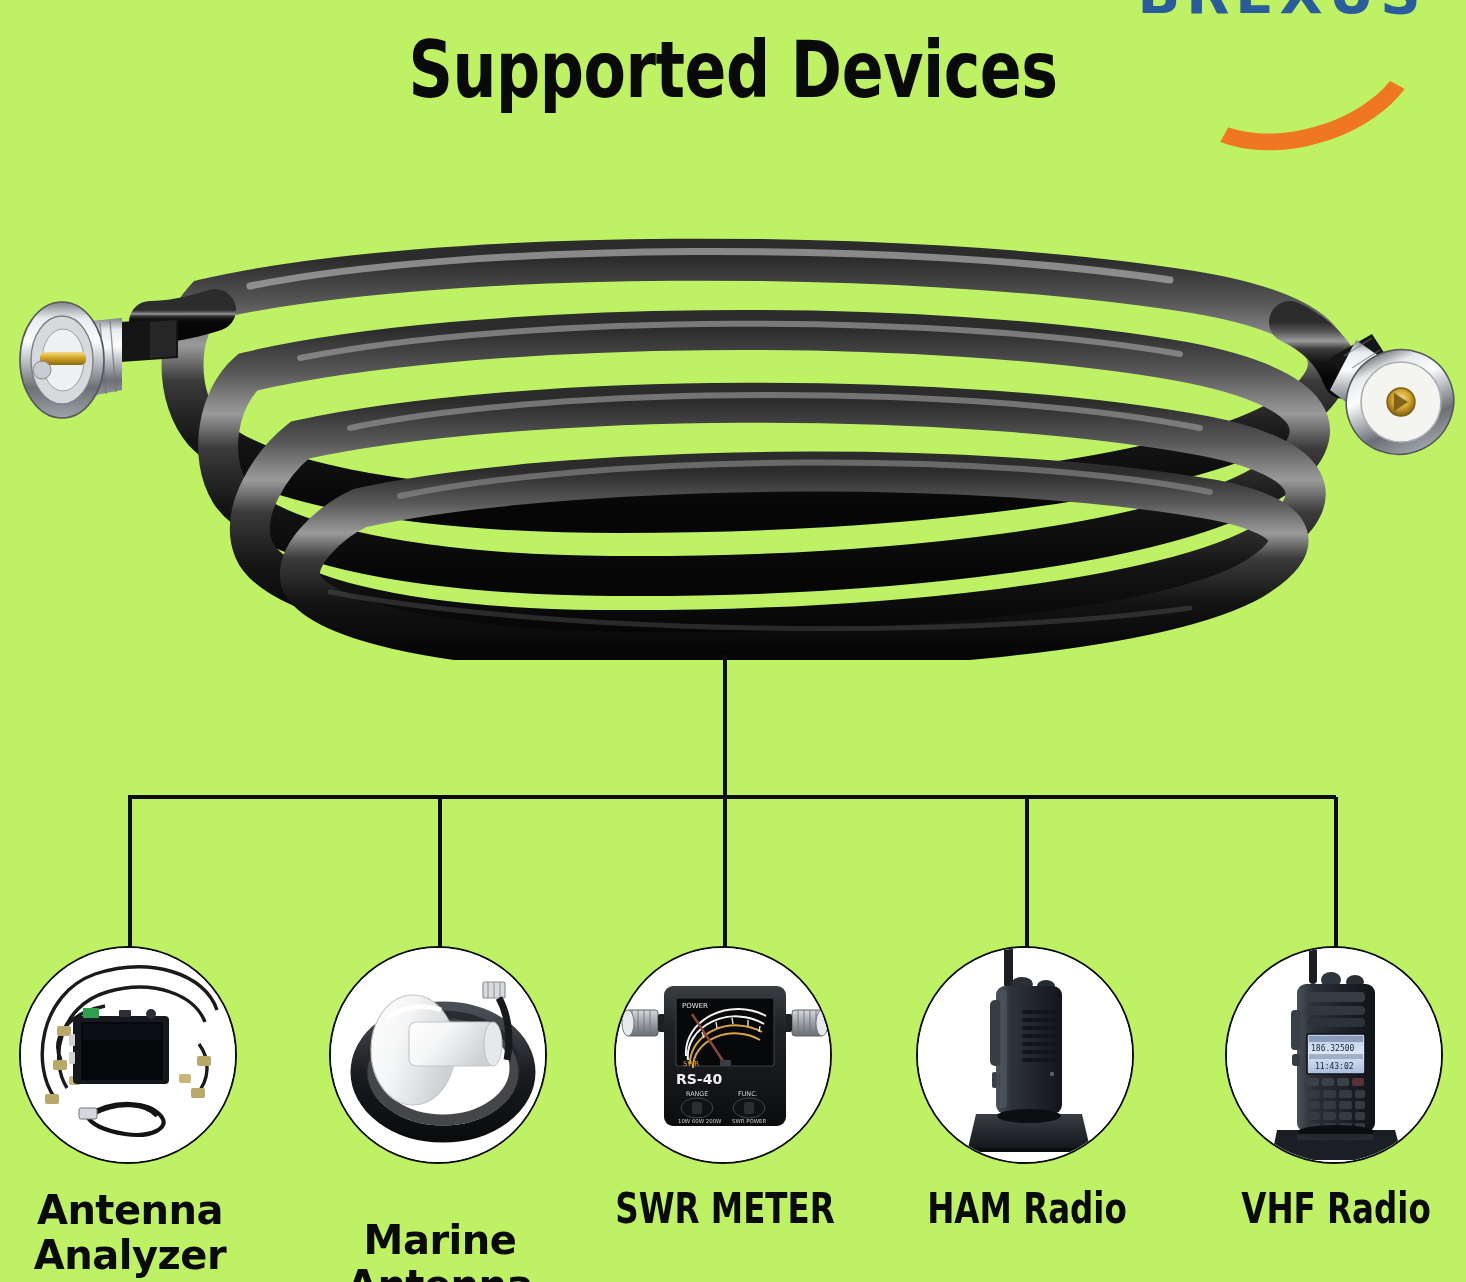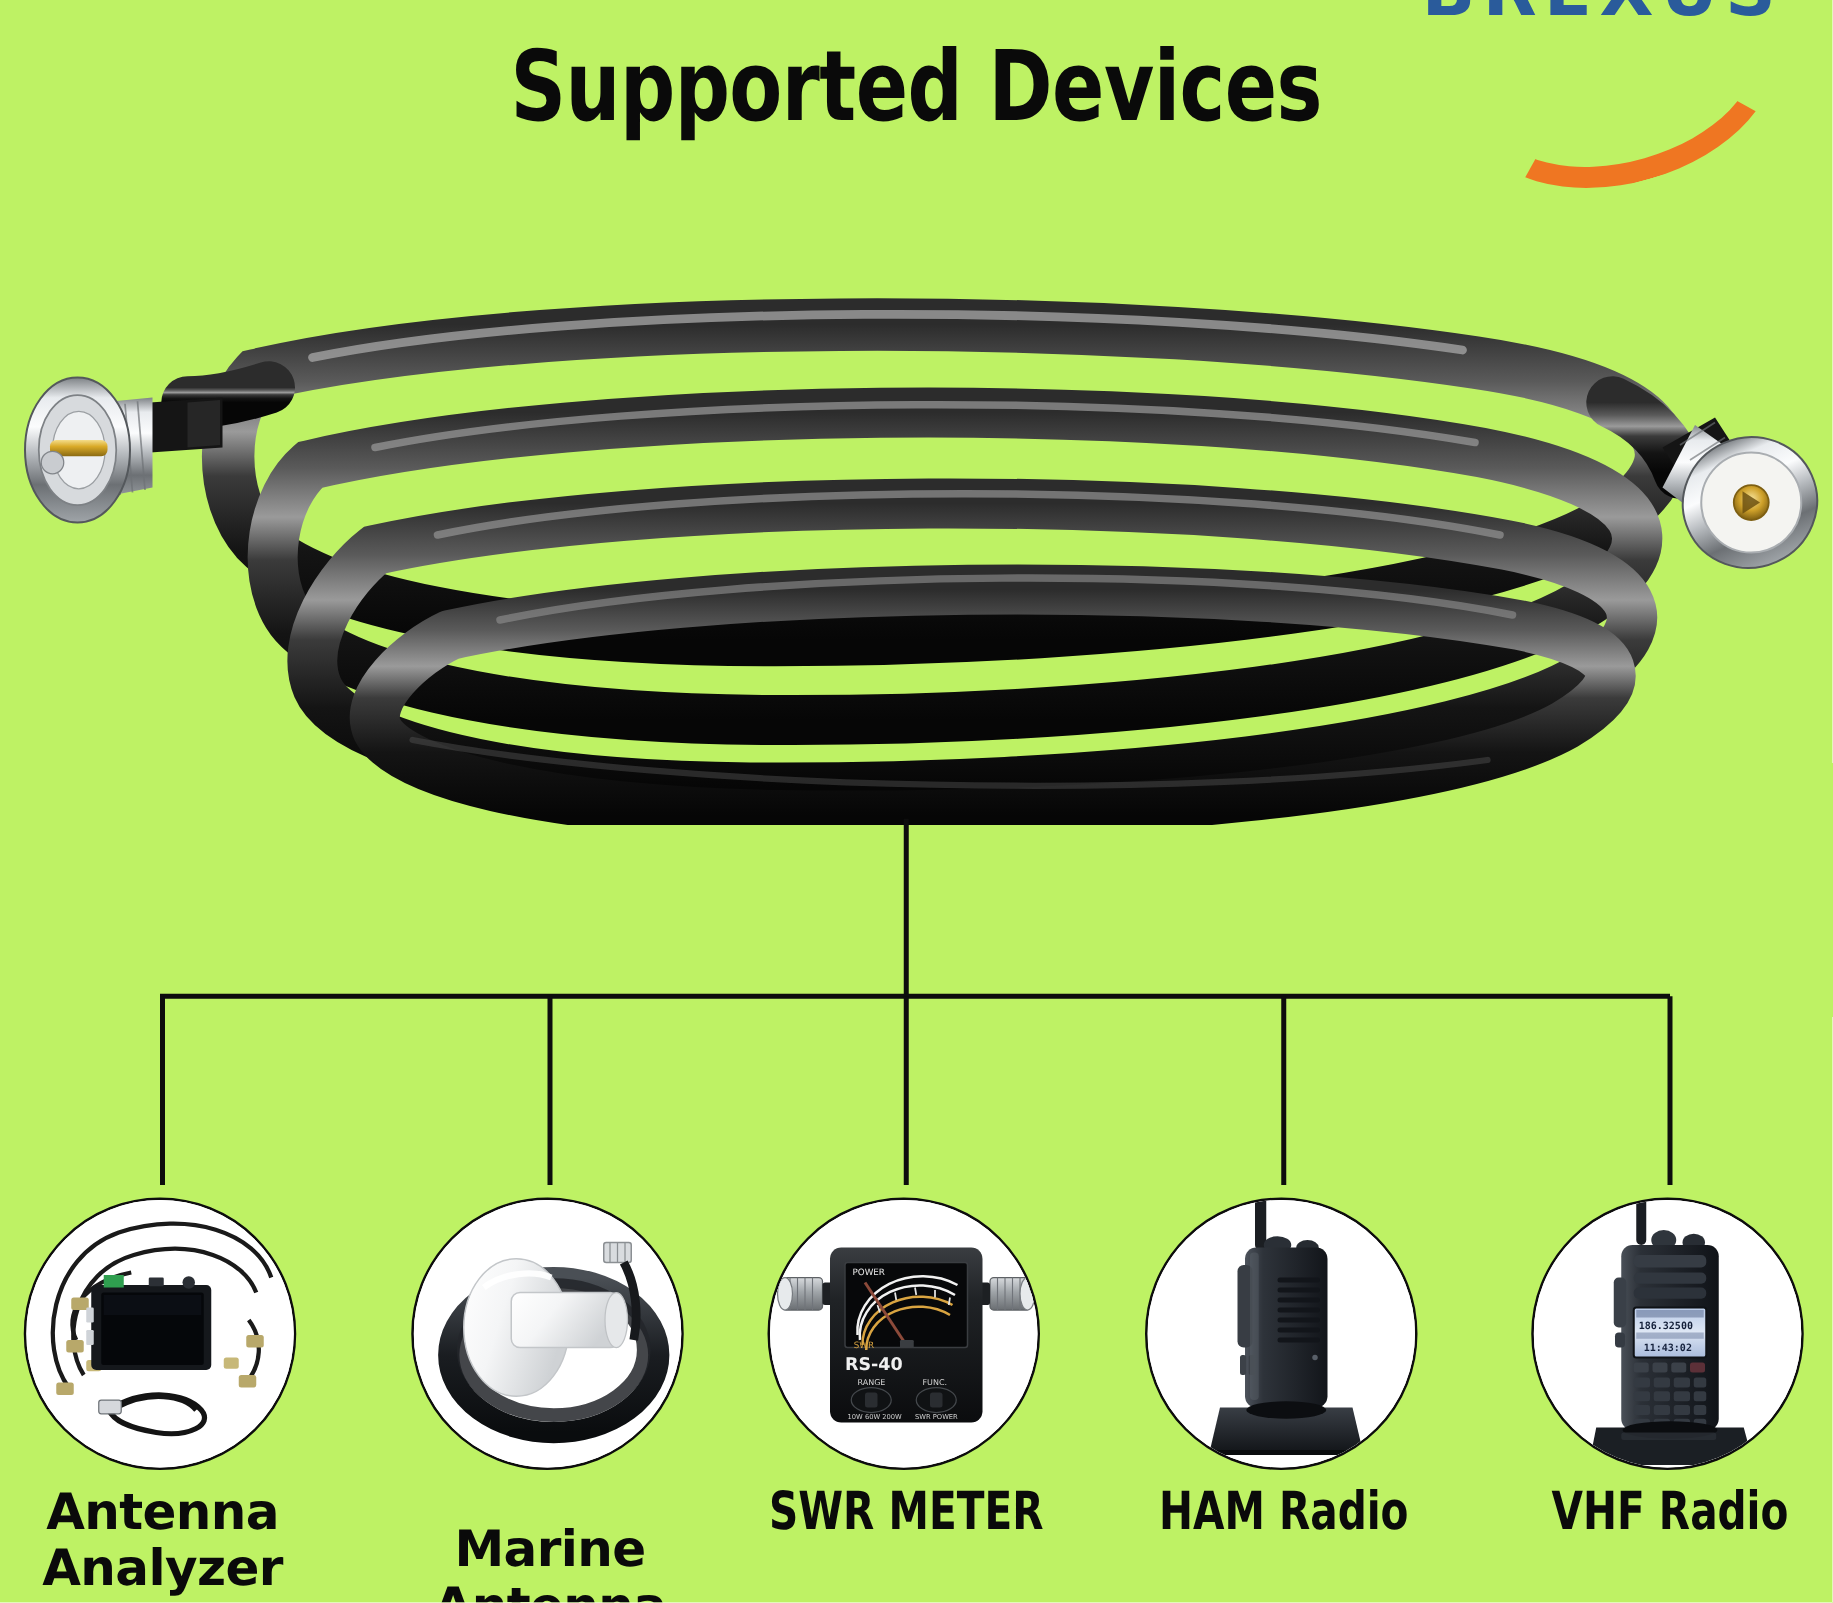--- a/index.html
+++ b/index.html
@@ -90,21 +90,21 @@
 
   
   .device {
     position: absolute;
     width: 222px;
     height: 222px;
   }
   .device-circle {
     position: absolute;
     left: 0;
-    top: 12px;
+    top: 0;
     width: 218px;
     height: 218px;
     border: 2.5px solid #0d0d0d;
     border-radius: 50%;
     background: #ffffff;
     box-sizing: border-box;
     overflow: hidden;
   }
   .device-art {
     position: absolute;
@@ -467,21 +467,21 @@
 
         <rect x="82" y="42" width="7" height="118" rx="3" fill="#60676f" opacity="0.4"></rect>
 
         <path d="M 58 166 L 164 166 L 172 200 L 50 200 Z" fill="url(#dockGrad)"></path>
         <ellipse cx="111" cy="168" rx="32" ry="7" fill="#0c0e11"></ellipse>
         <path d="M 50 200 L 172 200 L 172 204 L 50 204 Z" fill="#0a0c0e"></path>
       </svg>
     </div>
   </div>
 
-  <div class="device" style="left:1225px; top:946px;font-weight:bold;">
+  <div class="device" style="left:1225px; top:946px;">
     <div class="device-circle">
       <svg class="device-art" viewBox="0 0 218 218">
         <rect x="0" y="0" width="218" height="218" fill="#ffffff"></rect>
         <defs>
           <linearGradient id="vhfBody" x1="0" y1="0" x2="1" y2="0">
             <stop offset="0%" stop-color="#4a5058"></stop>
             <stop offset="20%" stop-color="#2b3037"></stop>
             <stop offset="60%" stop-color="#1d2127"></stop>
             <stop offset="100%" stop-color="#101318"></stop>
           </linearGradient>

